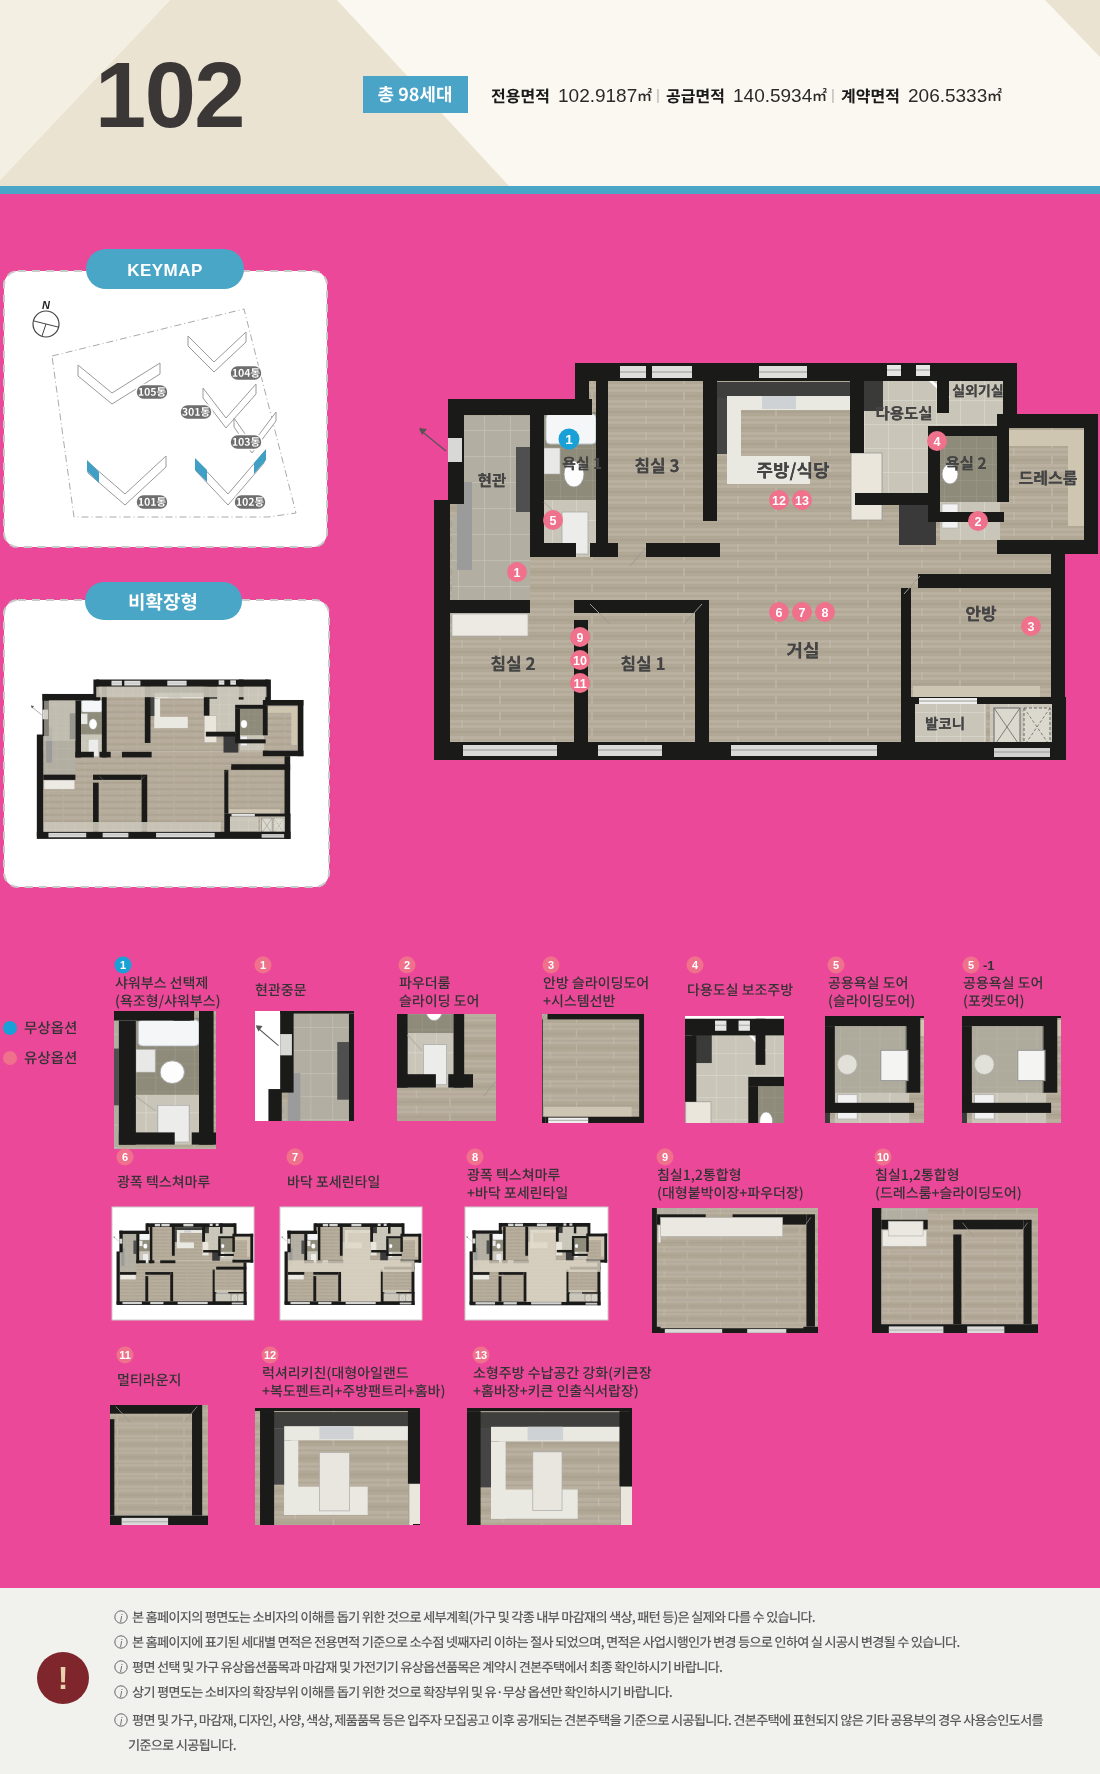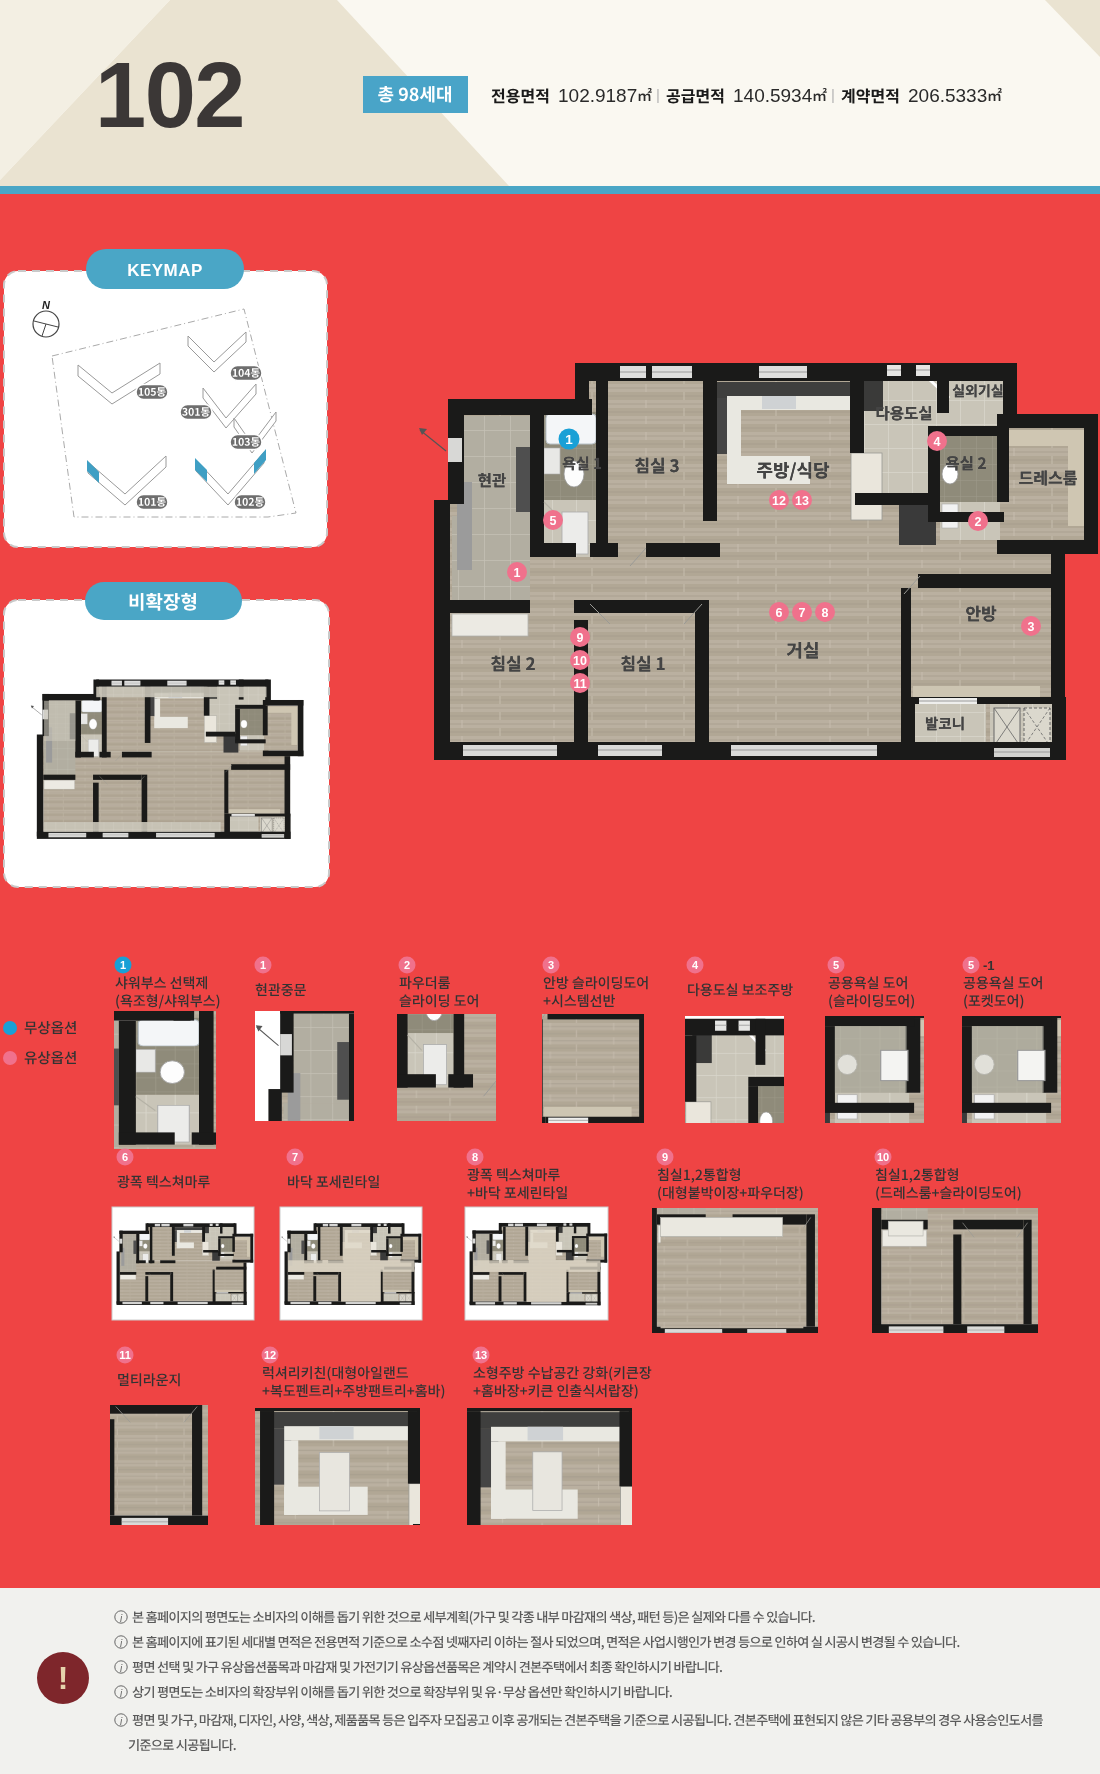--- a/index.html
+++ b/index.html
@@ -1,12 +1,12 @@
 <!DOCTYPE html>
-<html><head><meta charset="utf-8"><style>html,body{margin:0;padding:0;background:#fff;}*{box-sizing:border-box;}.page{position:relative;width:1100px;height:1774px;background:#ef4444;overflow:hidden;font-family:"Liberation Sans",sans-serif;}</style></head><body>
+<html><head><meta charset="utf-8"><style>html,body{margin:0;padding:0;background:#fff;}*{box-sizing:border-box;}.page{position:relative;width:1100px;height:1774px;background:#ec4899;overflow:hidden;font-family:"Liberation Sans",sans-serif;}</style></head><body>
 <div class="page">
 <div style="position:absolute;left:0;top:0;width:1100px;height:186px;background:#faf8f1;overflow:hidden;">
  <div style="position:absolute;left:0;top:0;width:1100px;height:186px;background:#eae3d1;clip-path:polygon(170px 0,337px 0,509px 186px,0 186px,0 180px);"></div>
  <div style="position:absolute;left:0;top:0;width:1100px;height:186px;background:#f3efe3;clip-path:polygon(0 0,170px 0,0 180px);"></div>
  <div style="position:absolute;left:0;top:0;width:1100px;height:186px;background:#eae3d1;clip-path:polygon(1045px 0,1100px 0,1100px 57px);"></div>
 </div>
 <div style="position:absolute;left:0;top:186px;width:1100px;height:8px;background:#4aa6c6;"></div>
 <div style="position:absolute;left:0;top:1588px;width:1100px;height:186px;background:#f1f1ee;"></div>
     <svg style="position:absolute;left:0;top:0;" width="1100" height="1774" viewBox="0 0 1100 1774">
       <defs>

